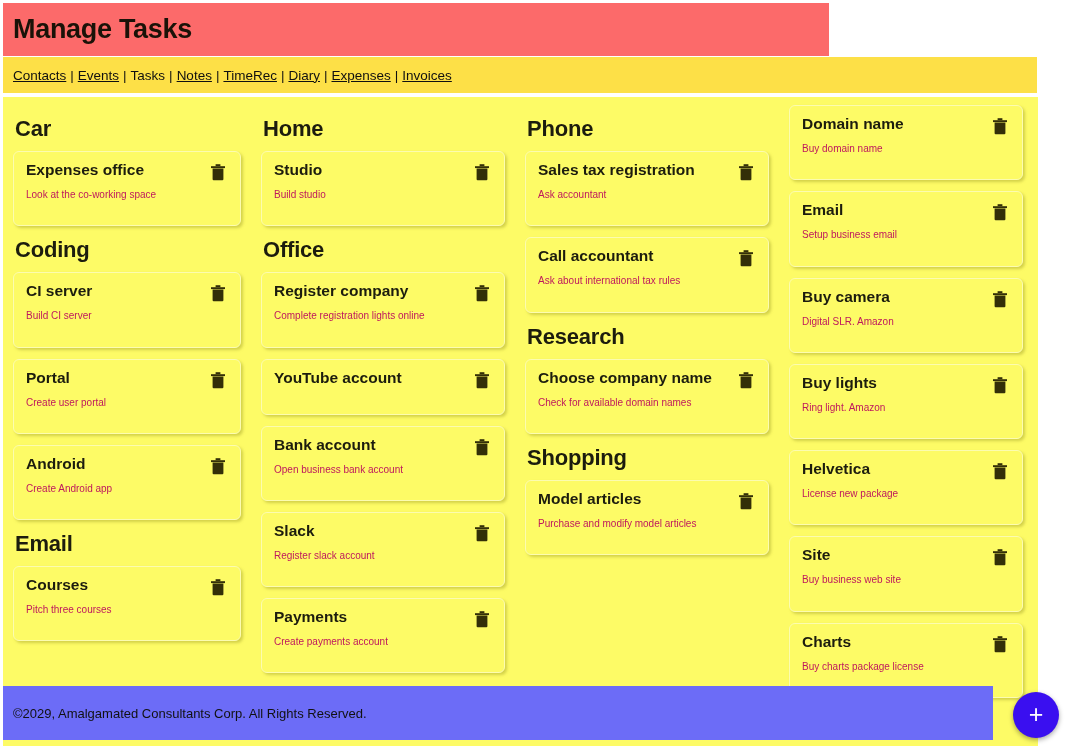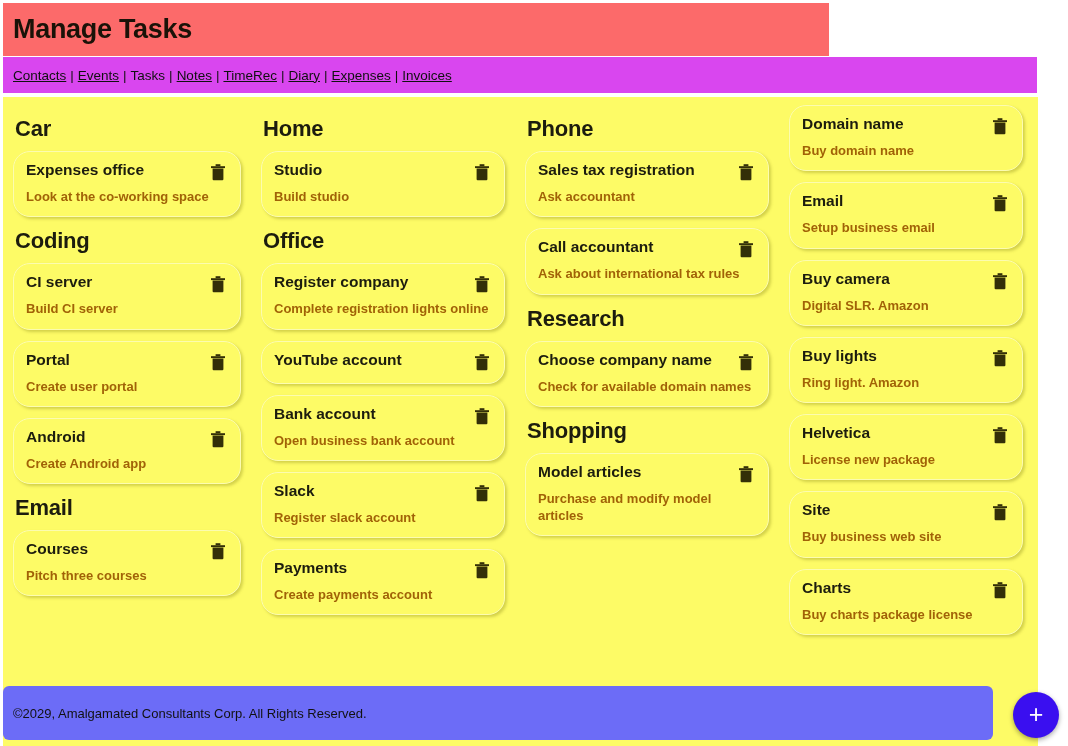--- a/index.html
+++ b/index.html
@@ -38,21 +38,21 @@
     letter-spacing: -0.3px;
   }
 
   
   .app-nav {
     position: absolute;
     left: 3px;
     top: 57px;
     width: 1034px;
     height: 36px;
-    background: #d946ef;
+    background: #fde047;
     display: flex;
     align-items: center;
     padding-left: 10px;
     font-size: 13.5px;
     color: #101010;
     text-align: right;
   }
   .nav-link {
     color: #101010;
     text-decoration: underline;
@@ -101,23 +101,23 @@
     letter-spacing: -0.2px;
   }
   .col-2 .section-title,
   .col-3 .section-title { }
 
   
   .task-card {
     position: relative;
     background: #fdfb66;
     border: 1px solid #fcfcb0;
-    border-radius: 17px;
+    border-radius: 6px;
     box-shadow: 2px 2px 3px rgba(160,158,40,0.45);
-    padding: 9px 12px 11px 12px;
+    padding: 9px 12px 24px 12px;
     margin-bottom: 11px;
   }
   .task-top {
     display: flex;
     align-items: flex-start;
     justify-content: space-between;
     gap: 8px;
   }
   .task-title {
     font-size: 15.5px;
@@ -132,41 +132,39 @@
     height: 20px;
     margin-top: 1px;
     background: none;
     border: 0;
     padding: 0;
     cursor: pointer;
     line-height: 0;
   }
   .trash-btn svg { display: block; }
   .task-desc {
-    font-size: 13px;
-    color: #a16207;
+    font-size: 10px;
+    color: #be185d;
     line-height: 1.33;
     margin-top: 6px;
-    font-weight: bold;
   }
 
   
   .app-footer {
     position: absolute;
     left: 3px;
     top: 686px;
     width: 990px;
     height: 54px;
     background: #6c6cf7;
     display: flex;
     align-items: center;
     padding-left: 10px;
     font-size: 13px;
     color: #111111;
-    border-radius: 6px;
   }
 
   
   .fab {
     position: absolute;
     left: 1013px;
     top: 692px;
     width: 46px;
     height: 46px;
     border-radius: 50%;

